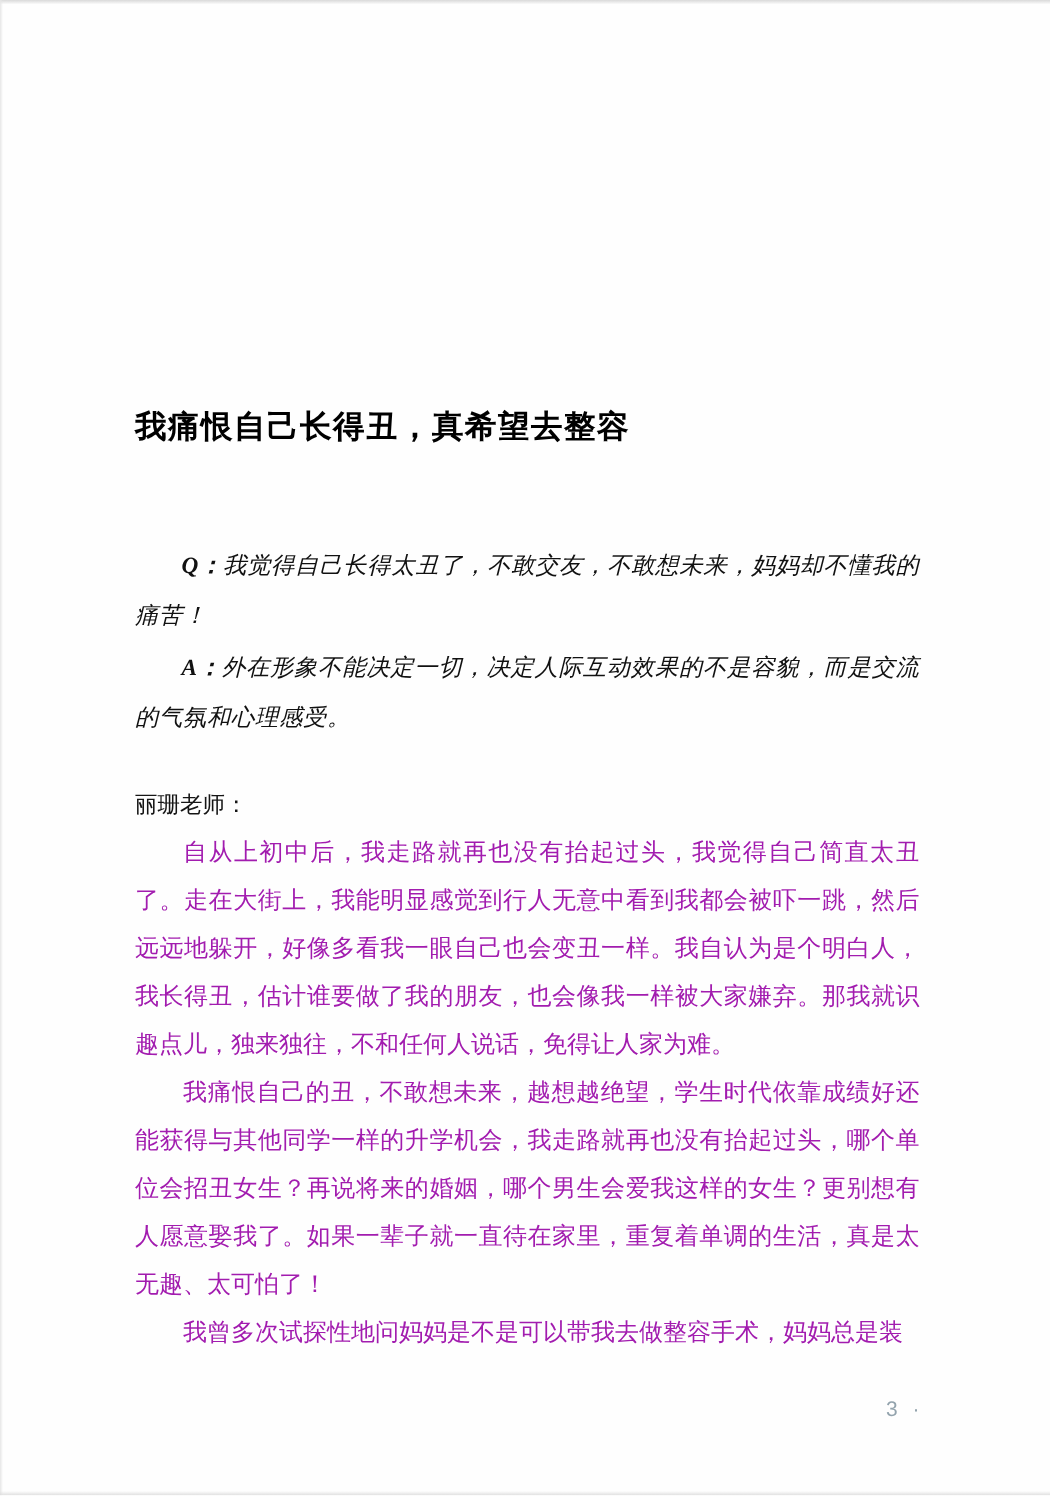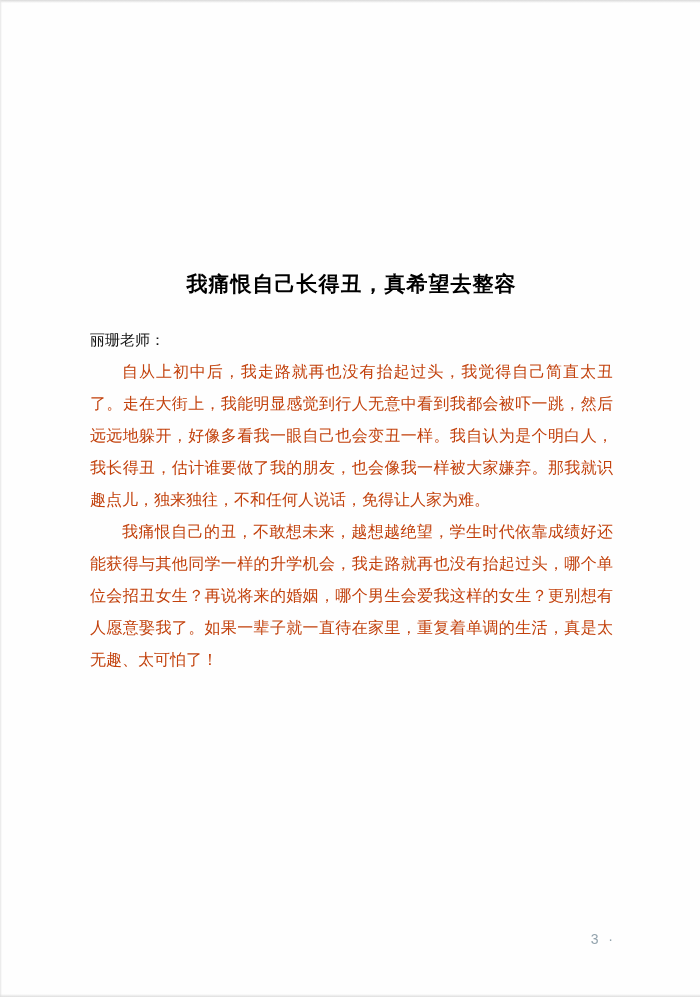--- a/index.html
+++ b/index.html
@@ -28,21 +28,21 @@
     position: absolute; bottom: 0; left: 0; right: 0; height: 3px;
     background: linear-gradient(to top, #dedede, rgba(255,255,255,0));
   }
   .scan-edge-left {
     position: absolute; top: 0; bottom: 0; left: 0; width: 2px;
     background: linear-gradient(to right, #e6e6e6, rgba(255,255,255,0));
   }
   .doc-title {
     margin: 0;
     padding-top: 270px;
-    text-align: center;
+    text-align: left;
     font-family: Liberation Serif, serif;
     font-weight: 700;
     font-size: 21px;
     letter-spacing: 1px;
     color: #000000;
   }
   .qa-block {
     margin-top: 64px;
   }
   .qa-block p {
@@ -68,21 +68,21 @@
     line-height: 32px;
     text-indent: 0;
     color: #151515;
   }
   .body-block p.para {
     margin: 0;
     font-size: 16px;
     line-height: 32px;
     text-indent: 2em;
     text-align: justify;
-    color: #c2410c;
+    color: #a21caf;
   }
   .page-number {
     position: absolute;
     right: 84px;
     bottom: 50px;
     font-family: "Liberation Sans", "DejaVu Sans", sans-serif;
     font-size: 14px;
     color: #93a3ad;
     letter-spacing: 3px;
   }
@@ -91,22 +91,27 @@
 <body>
 
 <div class="page">
 
   <div class="scan-edge-top"></div>
   <div class="scan-edge-left"></div>
   <div class="scan-edge-bottom"></div>
 
   <h1 class="doc-title">我痛恨自己长得丑，真希望去整容</h1>
 
+  <div class="qa-block">
+    <p><span class="qa-label">Q：</span><span>我觉得自己长得太丑了，不敢交友，不敢想未来，妈妈却不懂我的痛苦！</span></p>
+    <p><span class="qa-label">A：</span><span>外在形象不能决定一切，决定人际互动效果的不是容貌，而是交流的气氛和心理感受。</span></p>
+  </div>
 
   <div class="body-block">
     <p class="salutation">丽珊老师：</p>
     <p class="para">自从上初中后，我走路就再也没有抬起过头，我觉得自己简直太丑了。走在大街上，我能明显感觉到行人无意中看到我都会被吓一跳，然后远远地躲开，好像多看我一眼自己也会变丑一样。我自认为是个明白人，我长得丑，估计谁要做了我的朋友，也会像我一样被大家嫌弃。那我就识趣点儿，独来独往，不和任何人说话，免得让人家为难。</p>
     <p class="para">我痛恨自己的丑，不敢想未来，越想越绝望，学生时代依靠成绩好还能获得与其他同学一样的升学机会，我走路就再也没有抬起过头，哪个单位会招丑女生？再说将来的婚姻，哪个男生会爱我这样的女生？更别想有人愿意娶我了。如果一辈子就一直待在家里，重复着单调的生活，真是太无趣、太可怕了！</p>
+    <p class="para">我曾多次试探性地问妈妈是不是可以带我去做整容手术，妈妈总是装</p>
   </div>
 
   <div class="page-number"><span>3</span> <span>·</span></div>
 
 </div>
 
 </body></html>

